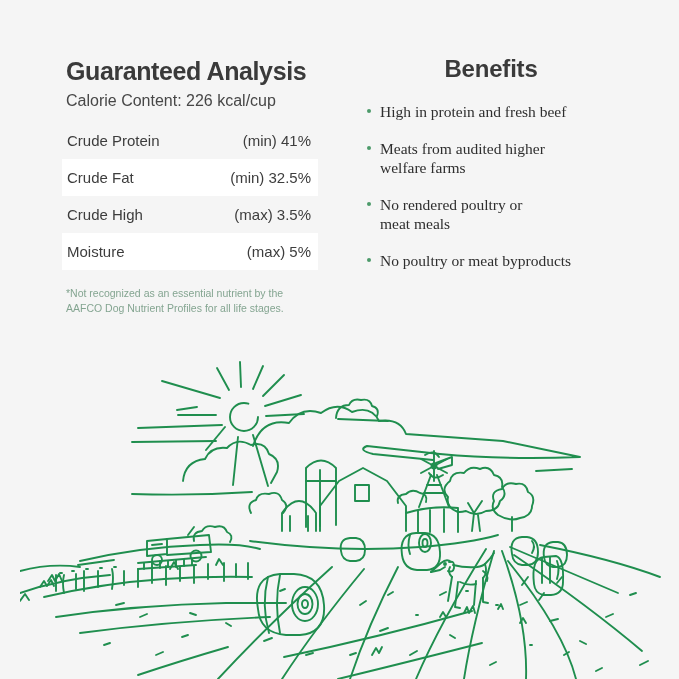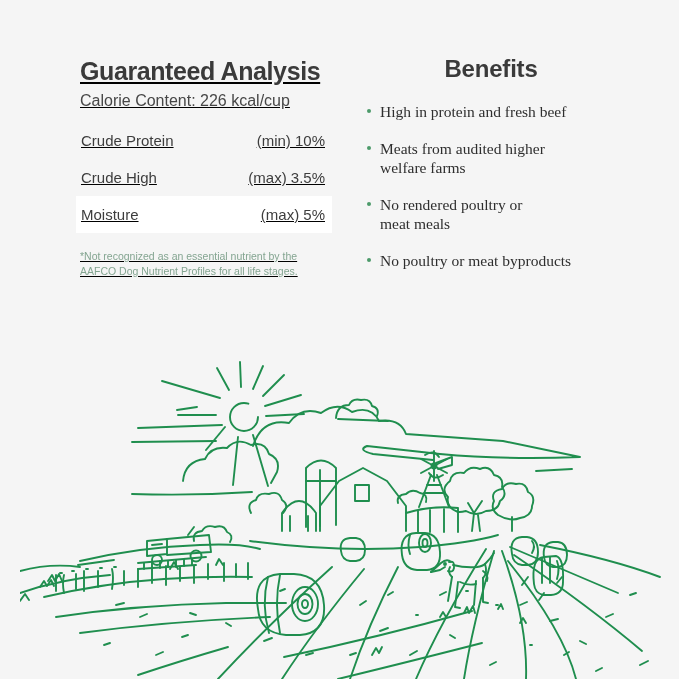--- a/index.html
+++ b/index.html
@@ -2,21 +2,21 @@
 <html><head>
 <meta charset="utf-8">
 <style>
   html,body{margin:0;padding:0;}
   body{
     width:679px;height:679px;position:relative;overflow:hidden;
     background:#f5f5f5;
     font-family:"Liberation Sans",sans-serif;
   }
   
-  .ga{position:absolute;left:80px;top:57px;width:254px;text-decoration:underline;}
+  .ga{position:absolute;left:66px;top:57px;width:254px;}
   .ga-title{margin:0;font-size:25px;font-weight:700;color:#3a3a3a;letter-spacing:-0.4px;}
   .ga-cal{margin-top:6px;font-size:16px;color:#474747;}
   .ga-table{margin-top:12px;margin-left:-4px;width:256px;}
   .ga-row{height:37px;display:flex;align-items:center;justify-content:space-between;
           padding:0 7px 0 5px;font-size:15px;color:#3d3d3d;}
   .ga-row.striped{background:#ffffff;}
   .ga-note{margin-top:16px;width:244px;font-size:10.5px;line-height:1.4;
            color:#84a591;white-space:pre-line;}
   
   .benefits{position:absolute;left:366px;top:55px;width:250px;}
@@ -34,21 +34,25 @@
 </head>
 <body>
 
 <section class="ga">
   <h1 class="ga-title">Guaranteed Analysis</h1>
   <div class="ga-cal">Calorie Content: 226 kcal/cup</div>
 
   <div class="ga-table">
     <div class="ga-row">
       <span>Crude Protein</span>
-      <span>(min) 10%</span>
+      <span>(min) 41%</span>
+    </div>
+    <div class="ga-row striped">
+      <span>Crude Fat</span>
+      <span>(min) 32.5%</span>
     </div>
     <div class="ga-row">
       <span>Crude High</span>
       <span>(max) 3.5%</span>
     </div>
     <div class="ga-row striped">
       <span>Moisture</span>
       <span>(max) 5%</span>
     </div>
   </div>

